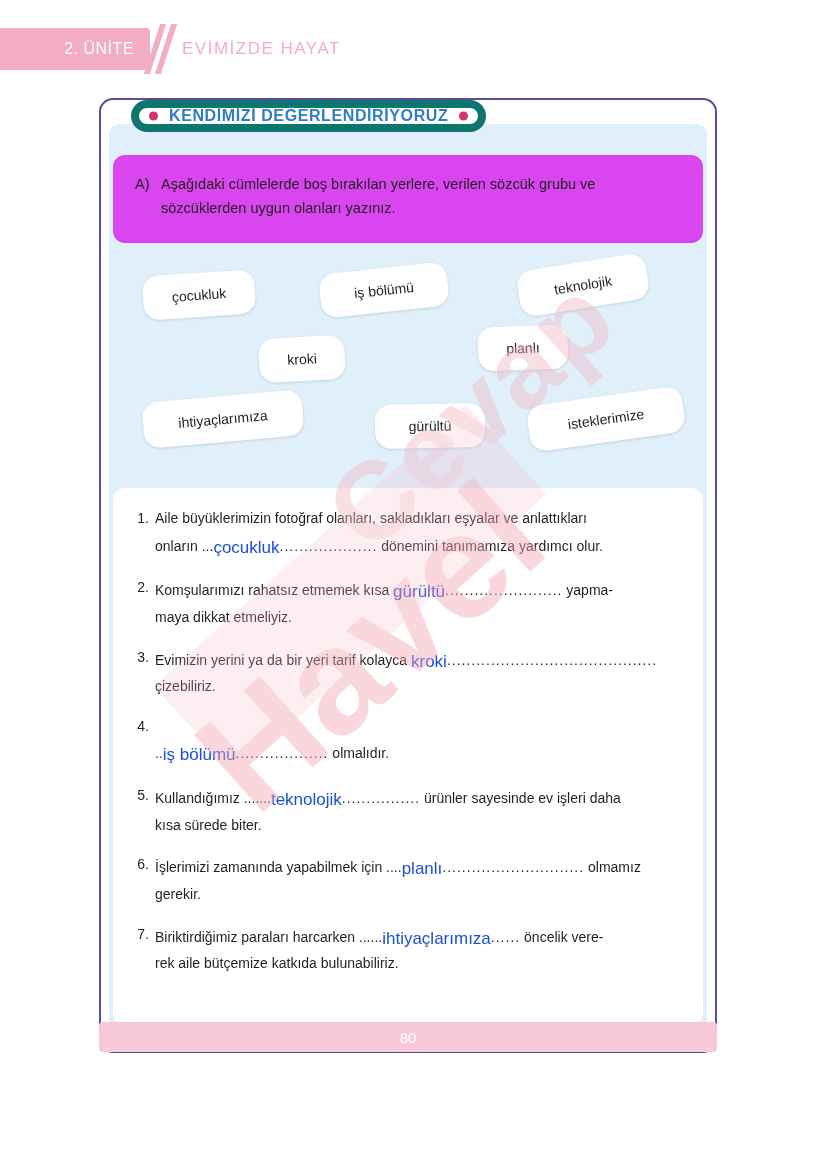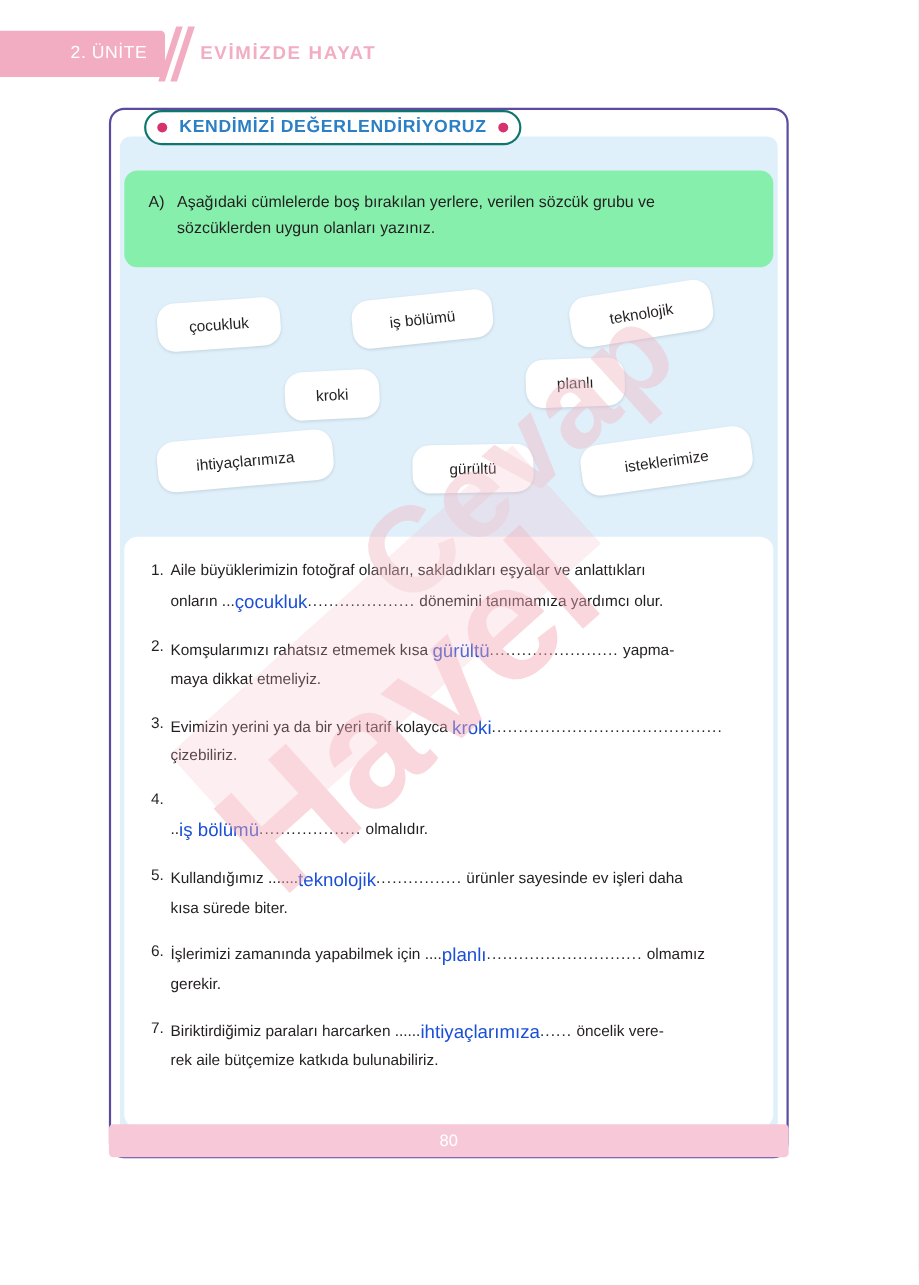--- a/index.html
+++ b/index.html
@@ -62,21 +62,20 @@
   .unit-name {
     position: absolute;
     left: 182px;
     top: 0;
     height: 42px;
     display: flex;
     align-items: center;
     color: #f3adc2;
     font-size: 17px;
     letter-spacing: 1.5px;
-    font-weight: bold;
   }
 
   
   .panel {
     position: absolute;
     left: 99px;
     top: 98px;
     width: 618px;
     height: 955px;
     border: 2px solid #5b4a9e;
@@ -95,21 +94,21 @@
   }
 
   
   .title-pill {
     position: absolute;
     left: 131px;
     top: 100px;
     height: 32px;
     padding: 0 30px;
     background: #ffffff;
-    border: 2px solid #0f766e;
+    border: 8px solid #0f766e;
     border-radius: 16px;
     display: flex;
     align-items: center;
     justify-content: center;
     color: #2b7fc4;
     font-size: 16px;
     font-weight: bold;
     letter-spacing: .6px;
     z-index: 5;
     box-sizing: border-box;
@@ -126,21 +125,21 @@
   .title-dot.left { left: 10px; }
   .title-dot.right { right: 10px; }
 
   
   .instruction {
     position: absolute;
     left: 113px;
     top: 155px;
     width: 590px;
     height: 88px;
-    background: #86efac;
+    background: #d946ef;
     border-radius: 12px;
     box-sizing: border-box;
     padding: 18px 22px 0 22px;
     font-size: 14.5px;
     color: #231f20;
     line-height: 1.65;
   }
   .instruction .ind {
     display: inline-block;
     width: 26px;

